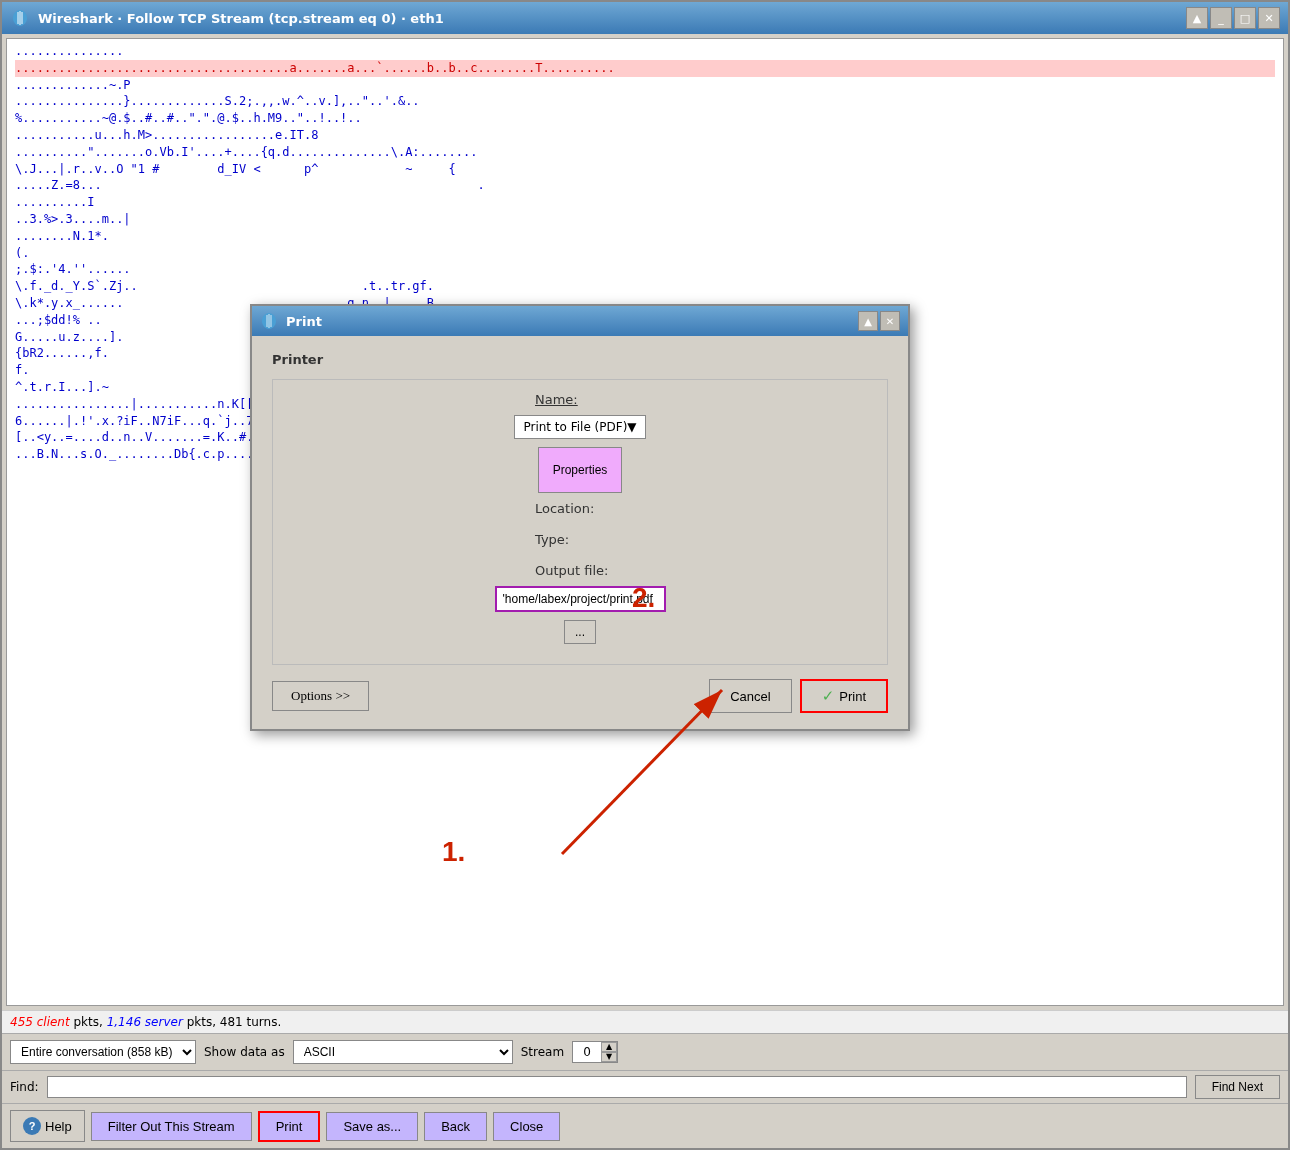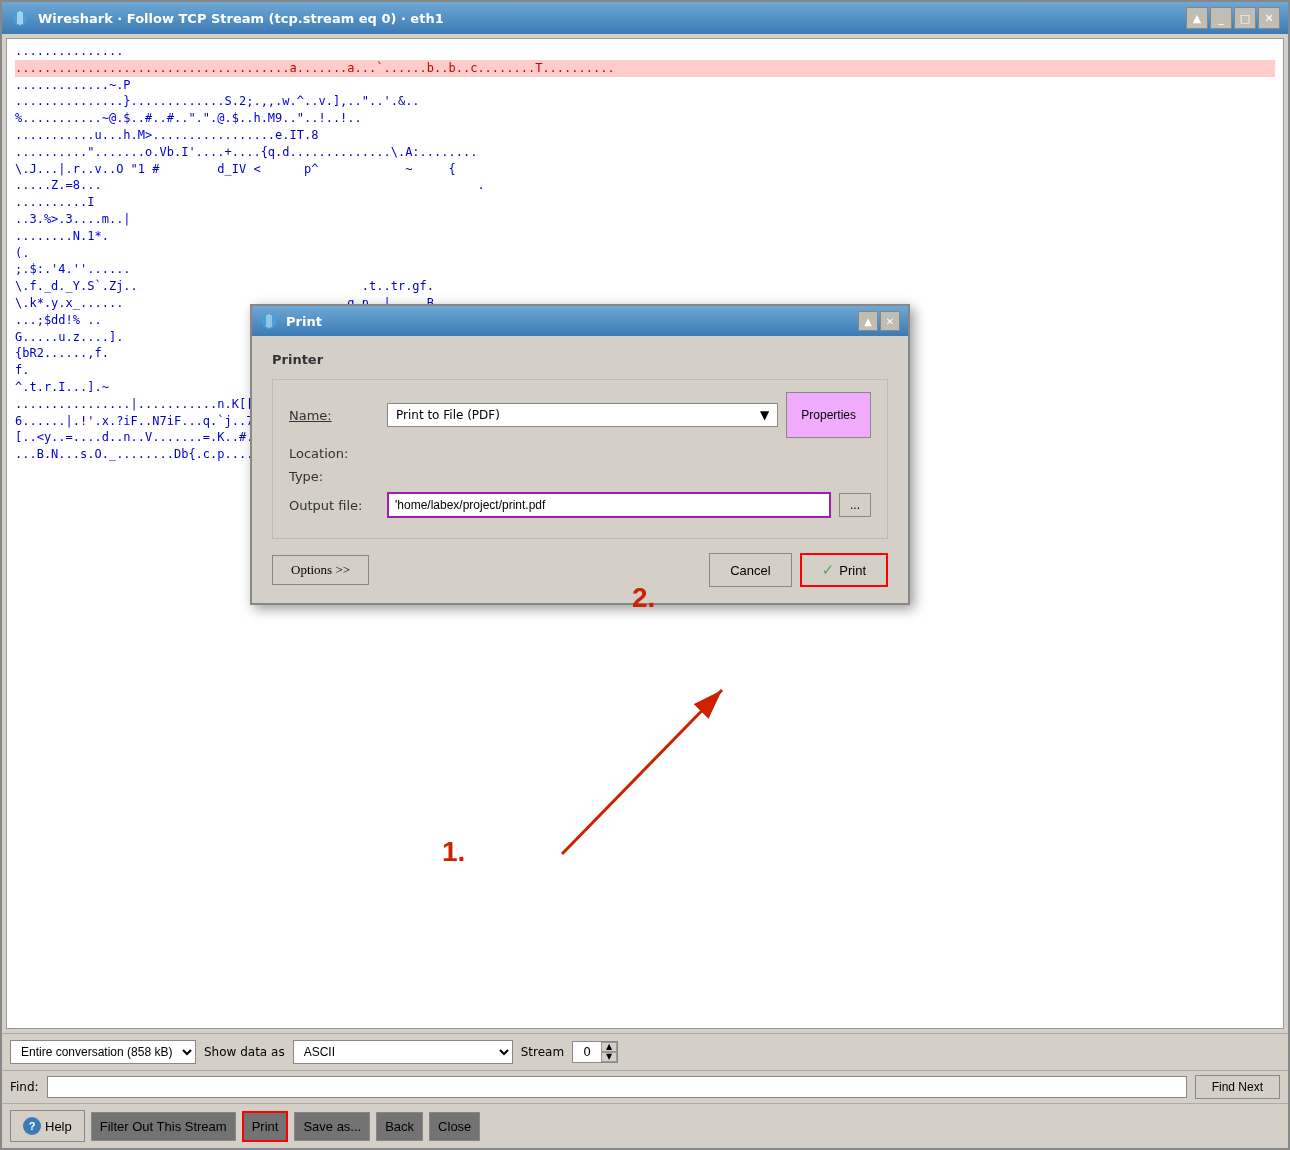--- a/index.html
+++ b/index.html
@@ -196,22 +196,22 @@
     .bottom-buttons {
       display: flex;
       align-items: center;
       gap: 6px;
       padding: 6px 8px;
       background: #d4d0c8;
       border-top: 1px solid #aaa;
     }
 
     .bottom-btn {
-      padding: 6px 8px;
-      background: #737373;
+      padding: 6px 16px;
+      background: #c4b5fd;
       border: 1px solid #888;
       font-size: 13px;
       cursor: pointer;
     }
 
     .bottom-btn.print-highlighted {
       border: 2px solid red;
     }
 
     .help-btn {
@@ -307,20 +307,21 @@
       font-weight: bold;
       margin-bottom: 12px;
       color: #333;
     }
 
     .form-row {
       display: flex;
       align-items: center;
       margin-bottom: 8px;
       gap: 8px;
+      flex-direction: column;
     }
 
     .form-label {
       width: 90px;
       font-size: 13px;
       color: #333;
     }
 
     .form-label.underline { text-decoration: underline; }
 
@@ -459,20 +460,23 @@
         <div class="stream-line">{bR2......,f.</div>
         <div class="stream-line">f.</div>
         <div class="stream-line">^.t.r.I...].~</div>
         <div class="stream-line">................|...........n.K[[k;......</div>
         <div class="stream-line">6......|.!'.x.?iF..N7iF...q.`j..7.-.V.?</div>
         <div class="stream-line">[..&lt;y..=....d..n..V.......=.K..#../c......1.'...</div>
         <div class="stream-line">...B.N...s.O._........Db{.c.p....TrW../....o..T.T.k....C..</div>
       </div>
     </div>
 
+    <div class="status-bar">
+      <span><span class="client">455 client</span> pkts, <span class="server">1,146 server</span> pkts, 481 turns.</span>
+    </div>
 
     <div class="controls-row">
       <select class="dropdown-select">
         <option>Entire conversation (858 kB)</option>
         <option>Client only</option>
         <option>Server only</option>
       </select>
       <span class="label-text">Show data as</span>
       <select class="dropdown-select" style="min-width:220px;">
         <option>ASCII</option>

